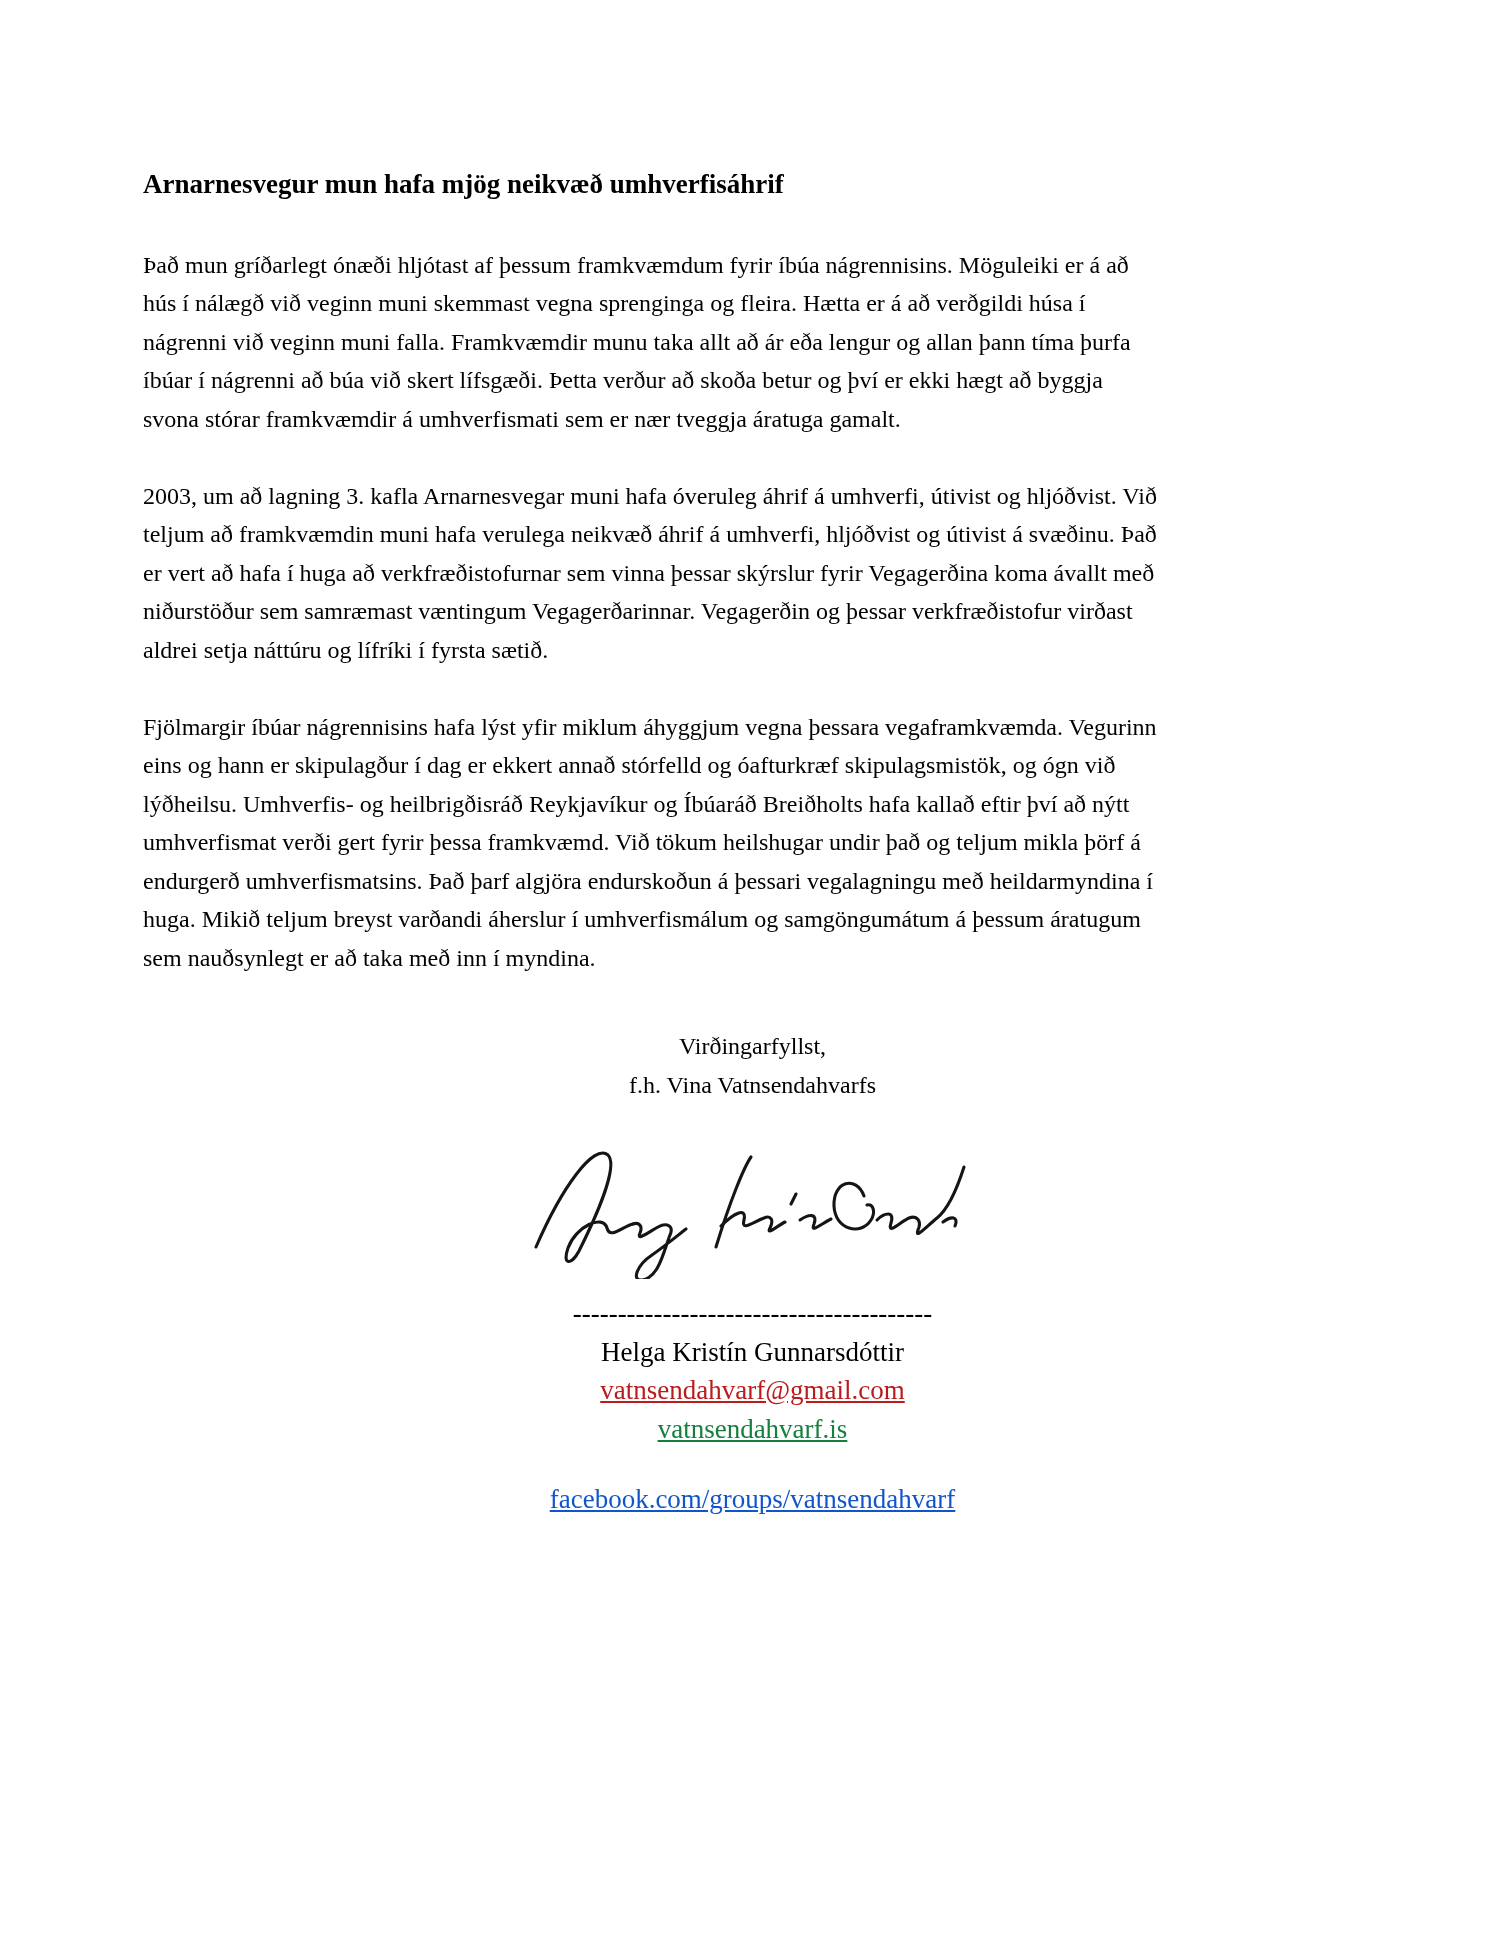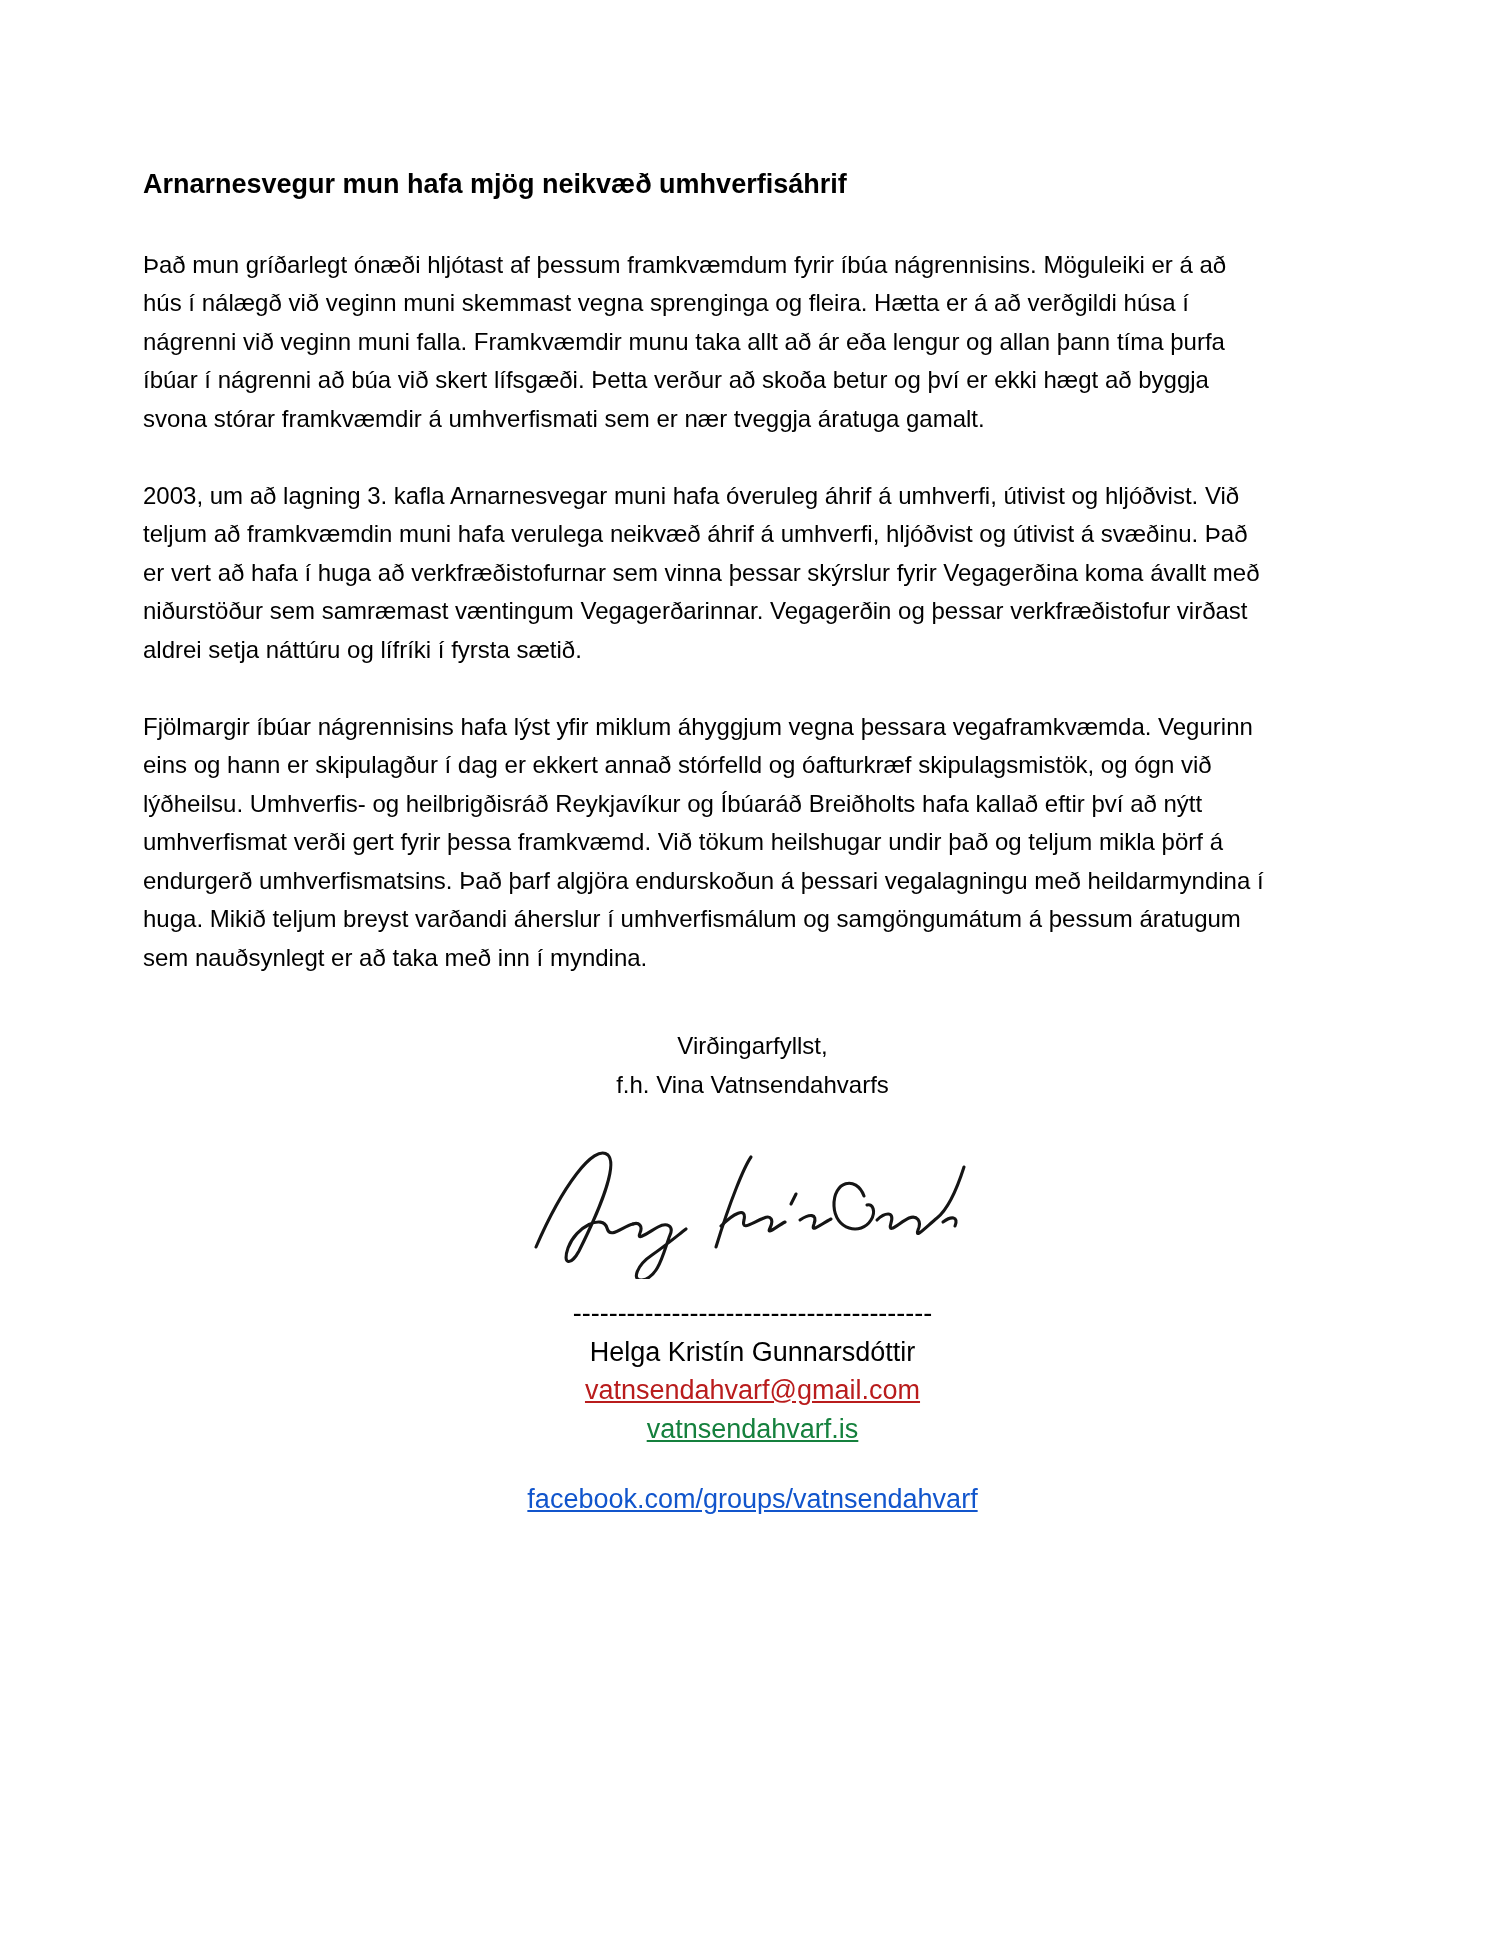--- a/index.html
+++ b/index.html
@@ -6,21 +6,21 @@
     margin: 0;
     padding: 0;
     background: #e8e8e8;
   }
   .page {
     position: relative;
     width: 1500px;
     height: 1942px;
     margin: 0 auto;
     background: #ffffff;
-    font-family: Liberation Sans, sans-serif;
+    font-family: Liberation Serif, serif;
     color: #000000;
     box-sizing: border-box;
     padding: 165px 138px 0 143px;
     overflow: hidden;
   }
   .heading {
     font-size: 27px;
     line-height: 38.5px;
     font-weight: 700;
     margin: 0 0 42px 0;

